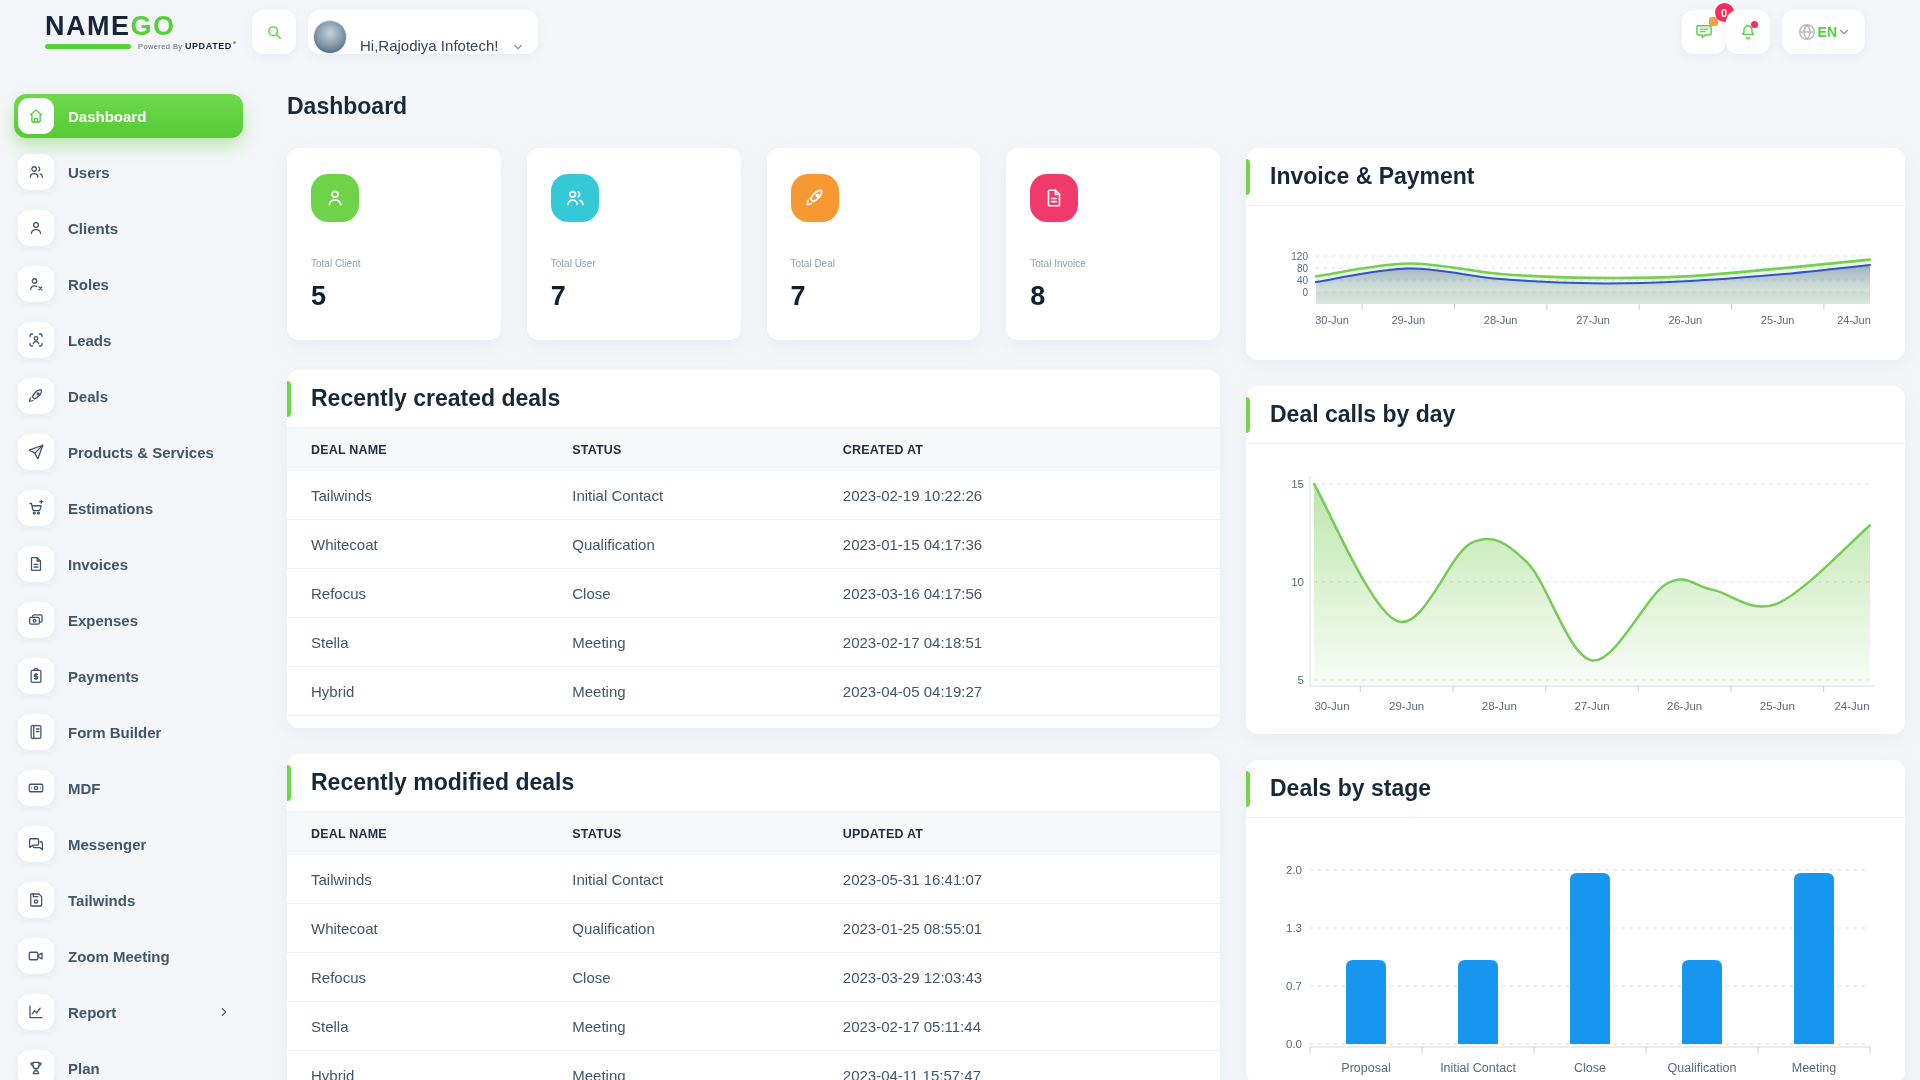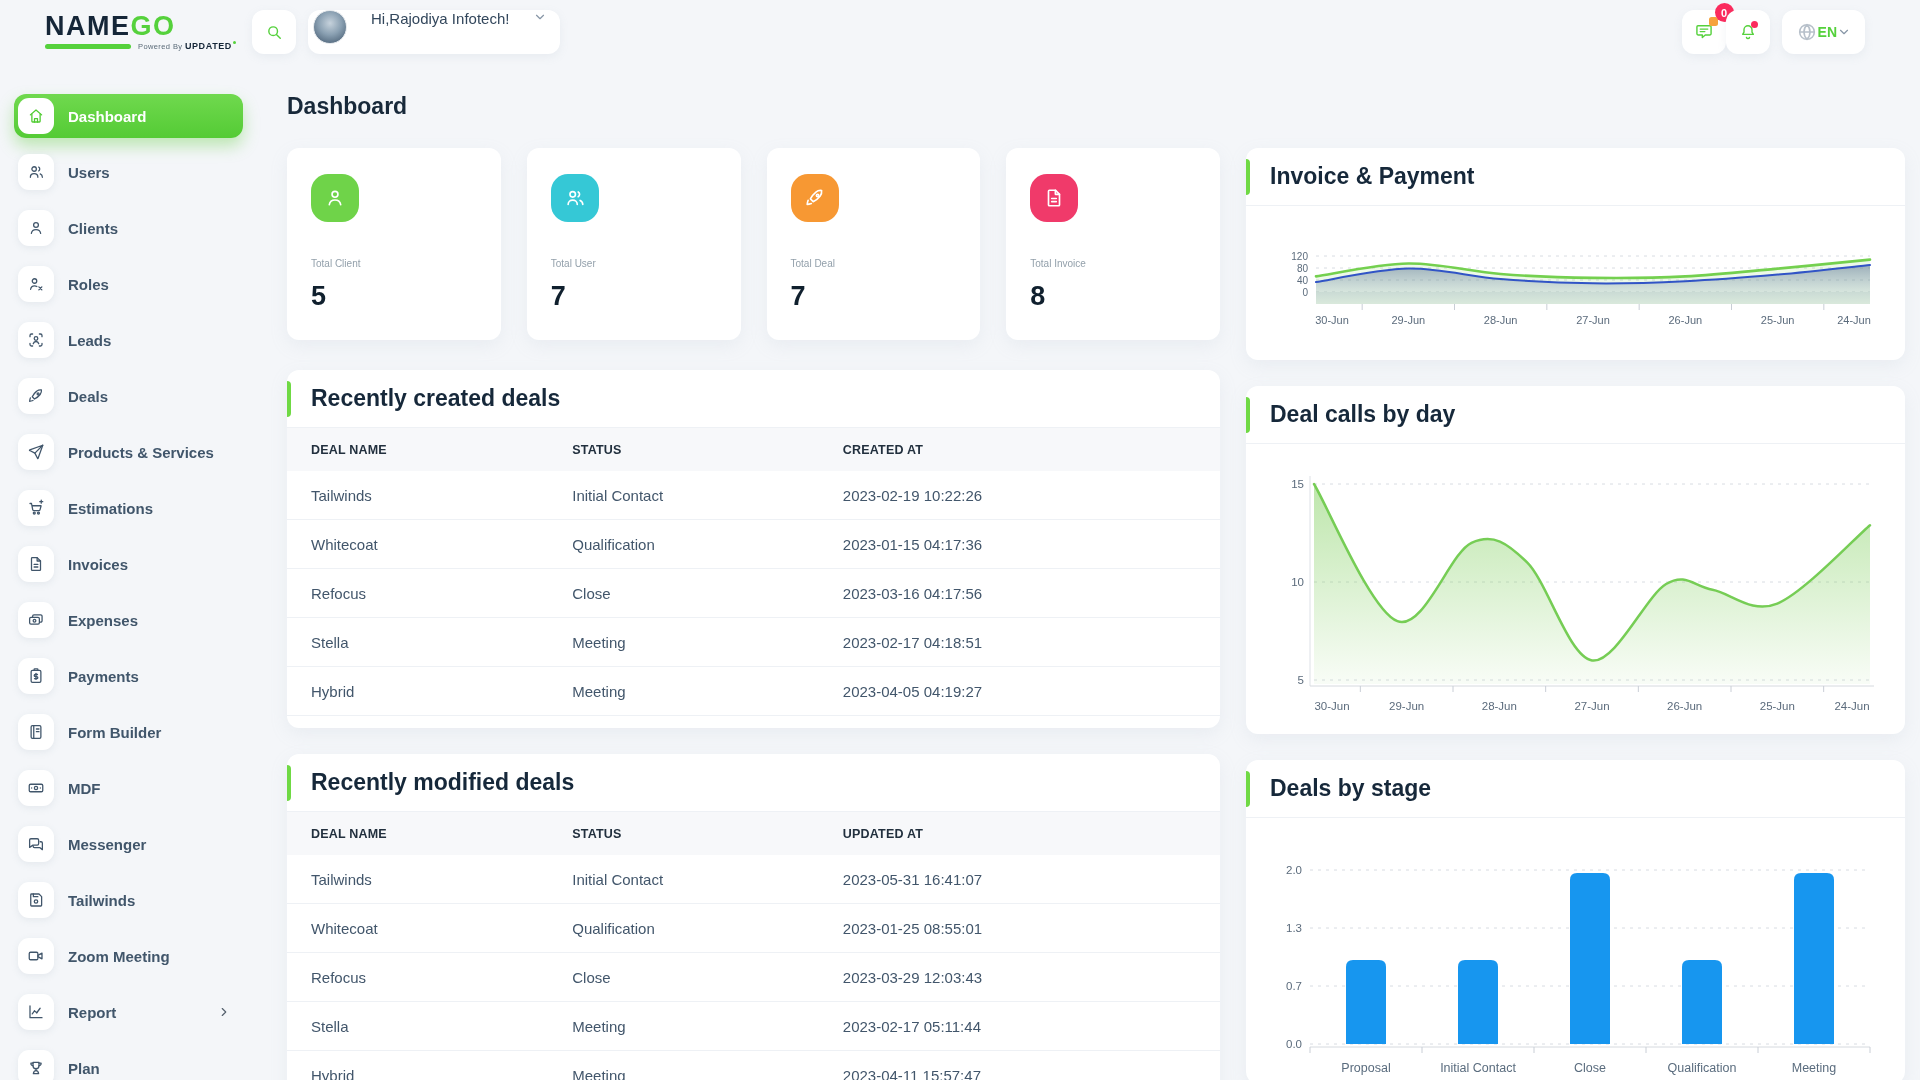--- a/index.html
+++ b/index.html
@@ -20,21 +20,21 @@
   .green-dot{display:inline-block;width:3px;height:3px;border-radius:50%;background:#55d13c;vertical-align:top;margin-left:1px}
 
   .icon-btn{position:relative;width:44px;height:44px;border-radius:12px;background:#fff;border:none;
             box-shadow:0 3px 10px rgba(150,165,180,.12);display:flex;align-items:center;justify-content:center;cursor:pointer}
   .ic{display:flex;align-items:center;justify-content:center}
   .ic svg{display:block}
   .ic.green{color:#55d13c}
   .ic.gray{color:#b7c0ca}
   .ic.chev{color:#8796a6}
 
-  .user-pill{display:flex;align-items:flex-start;gap:24px;height:44px;background:#fff;border:none;border-radius:12px;
+  .user-pill{display:flex;align-items:flex-end;gap:13px;height:44px;background:#fff;border:none;border-radius:12px;
              padding:0 13px 0 5px;margin-left:12px;box-shadow:0 3px 10px rgba(150,165,180,.12);cursor:pointer}
   .avatar{width:34px;height:34px;border-radius:50%;border:1px solid #e4e8ec;
           background:radial-gradient(circle at 50% 38%,#c6d2dc 0%,#8aa0b2 45%,#3c5268 100%)}
   .greet{font-size:15px;color:#33475c}
   .tb-spacer{flex:1}
   .badge{position:absolute;top:-7px;right:-8px;min-width:19px;height:19px;border-radius:10px;background:#fb2b5d;
          color:#fff;font-size:11px;font-weight:700;display:flex;align-items:center;justify-content:center;padding:0 5px}
   .mini-square{position:absolute;top:7px;right:8px;width:9px;height:9px;border-radius:2.5px;background:#f6a23c}
   .ndot{position:absolute;top:11px;right:12px;width:7px;height:7px;border-radius:50%;background:#fb2b5d}
   .lang-pill{display:flex;align-items:center;height:44px;border:none;background:#fff;border-radius:12px;

